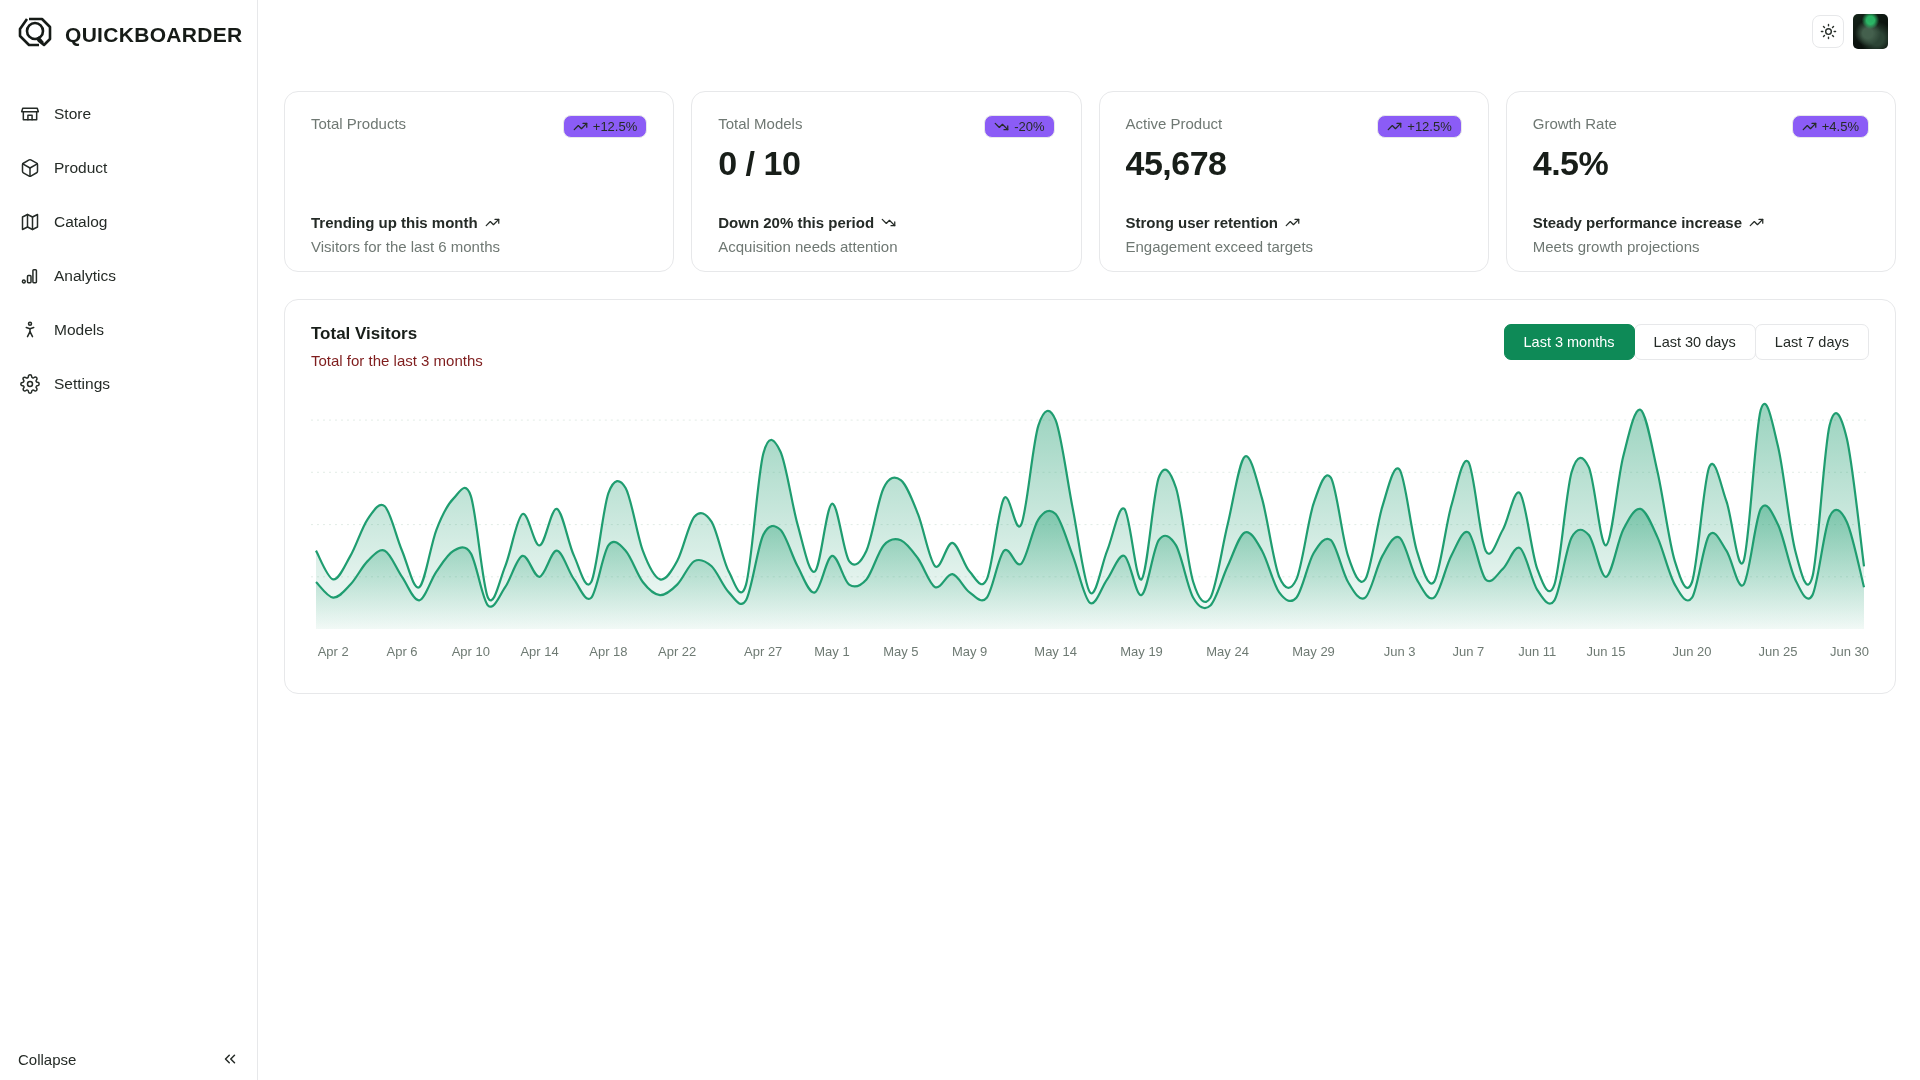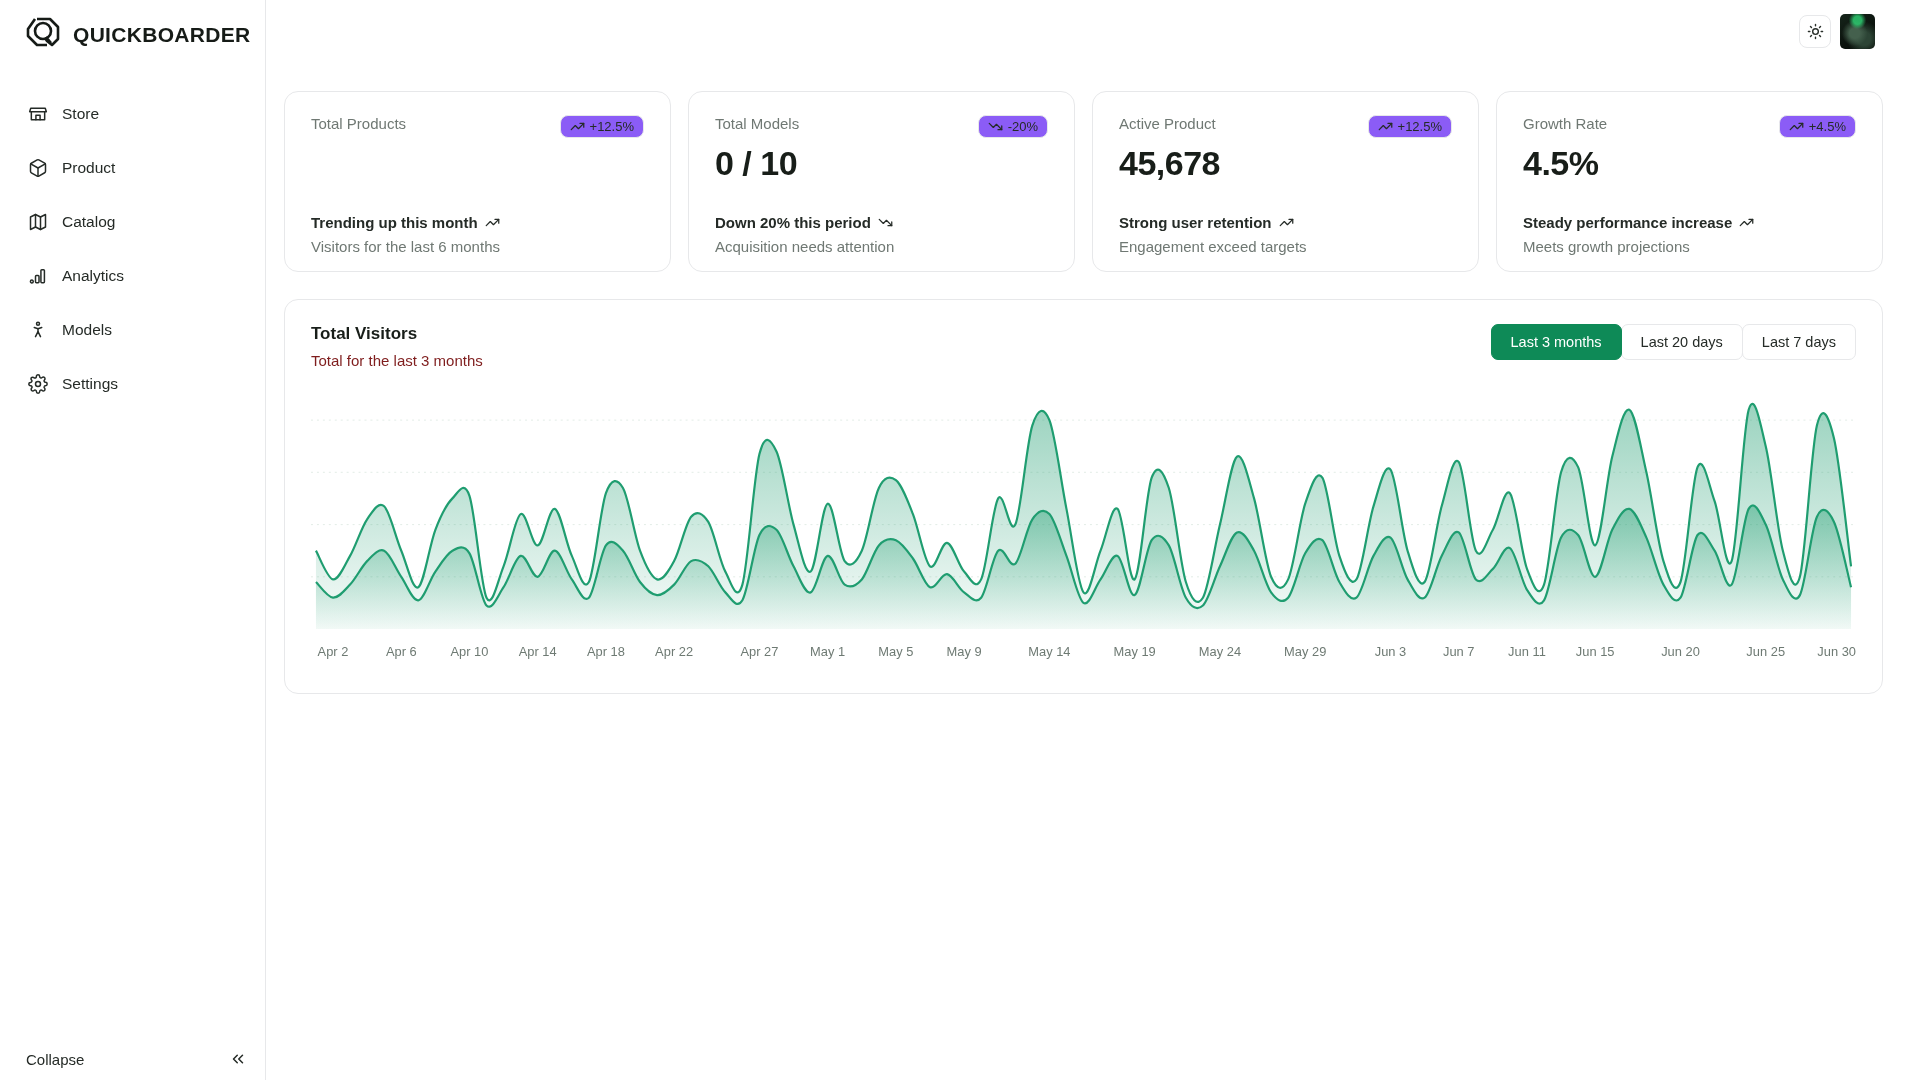--- a/index.html
+++ b/index.html
@@ -1,36 +1,36 @@
 <!DOCTYPE html>
 <html><head>
 <meta charset="utf-8">
 <style>
   * { margin:0; padding:0; box-sizing:border-box; }
   html,body { width:1920px; height:1080px; background:#ffffff; overflow:hidden;
               font-family:"Liberation Sans", sans-serif; color:#21261f; }
   svg { display:block; }
 
   
-  .sidebar { position:fixed; left:8px; top:0; width:258px; height:1080px;
+  .sidebar { position:fixed; left:0; top:0; width:258px; height:1080px;
              background:#ffffff; border-right:1px solid #e7e8ea; }
   .brand { display:flex; align-items:center; gap:9px; padding:14px 14px 0 14px; }
   .brand-title { font-size:21px; font-weight:800; letter-spacing:.3px; color:#161b17; }
   .nav { margin-top:38px; display:flex; flex-direction:column; gap:14px; padding:0 10px; }
   .nav-item { display:flex; align-items:center; gap:14px; height:40px; padding:0 10px;
               border-radius:8px; cursor:pointer; }
   .nav-label { font-size:15.5px; font-weight:500; color:#252b27; }
   .nav-icon { width:20px; height:20px; color:#252b27; }
   .side-footer { position:absolute; left:0; right:0; bottom:12px; padding:0 18px;
                  display:flex; align-items:center; justify-content:space-between; }
   .collapse-label { font-size:15px; color:#252b27; cursor:pointer; }
   .collapse-ic { width:18px; height:18px; color:#252b27; cursor:pointer; }
 
   
-  .main { margin-left:258px; padding:0 37px 0 26px; }
+  .main { margin-left:258px; padding:0 24px 0 26px; }
   .topbar { height:91px; position:relative; }
   .topbar-right { position:absolute; top:14px; right:8px; display:flex; align-items:center; gap:9px; }
   .theme-btn { width:32px; height:33px; border:1px solid #e7e8ea; border-radius:8px;
                background:#fff; display:flex; align-items:center; justify-content:center; cursor:pointer; }
   .theme-btn svg { width:17px; height:17px; color:#2a302b; }
   .avatar { width:35px; height:35px; border-radius:5px; cursor:pointer;
             background:
               radial-gradient(circle at 50% 18%, rgba(46,204,113,.85) 0 12%, transparent 26%),
               radial-gradient(circle at 42% 55%, #44604d 0 18%, transparent 46%),
               radial-gradient(circle at 68% 70%, #2c4435 0 20%, transparent 50%),
@@ -265,21 +265,21 @@
   </section>
 
   <section class="card chart-card">
     <div class="chart-head">
       <div>
         <div class="chart-title">Total Visitors</div>
         <div class="chart-sub">Total for the last 3 months</div>
       </div>
       <div class="range-group">
         <button class="range-btn active">Last 3 months</button>
-        <button class="range-btn">Last 20 days</button>
+        <button class="range-btn">Last 30 days</button>
         <button class="range-btn">Last 7 days</button>
       </div>
     </div>
     <div class="chart-wrap">
       <svg id="visitors-chart" width="100%" height="272" viewBox="0 0 1559 272" preserveAspectRatio="none">
           <defs>
             <linearGradient id="ag" x1="0" y1="0" x2="0" y2="1">
       <stop offset="0%" stop-color="#1f9d70" stop-opacity="0.45"></stop>
       <stop offset="100%" stop-color="#1f9d70" stop-opacity="0.03"></stop>
     </linearGradient>

